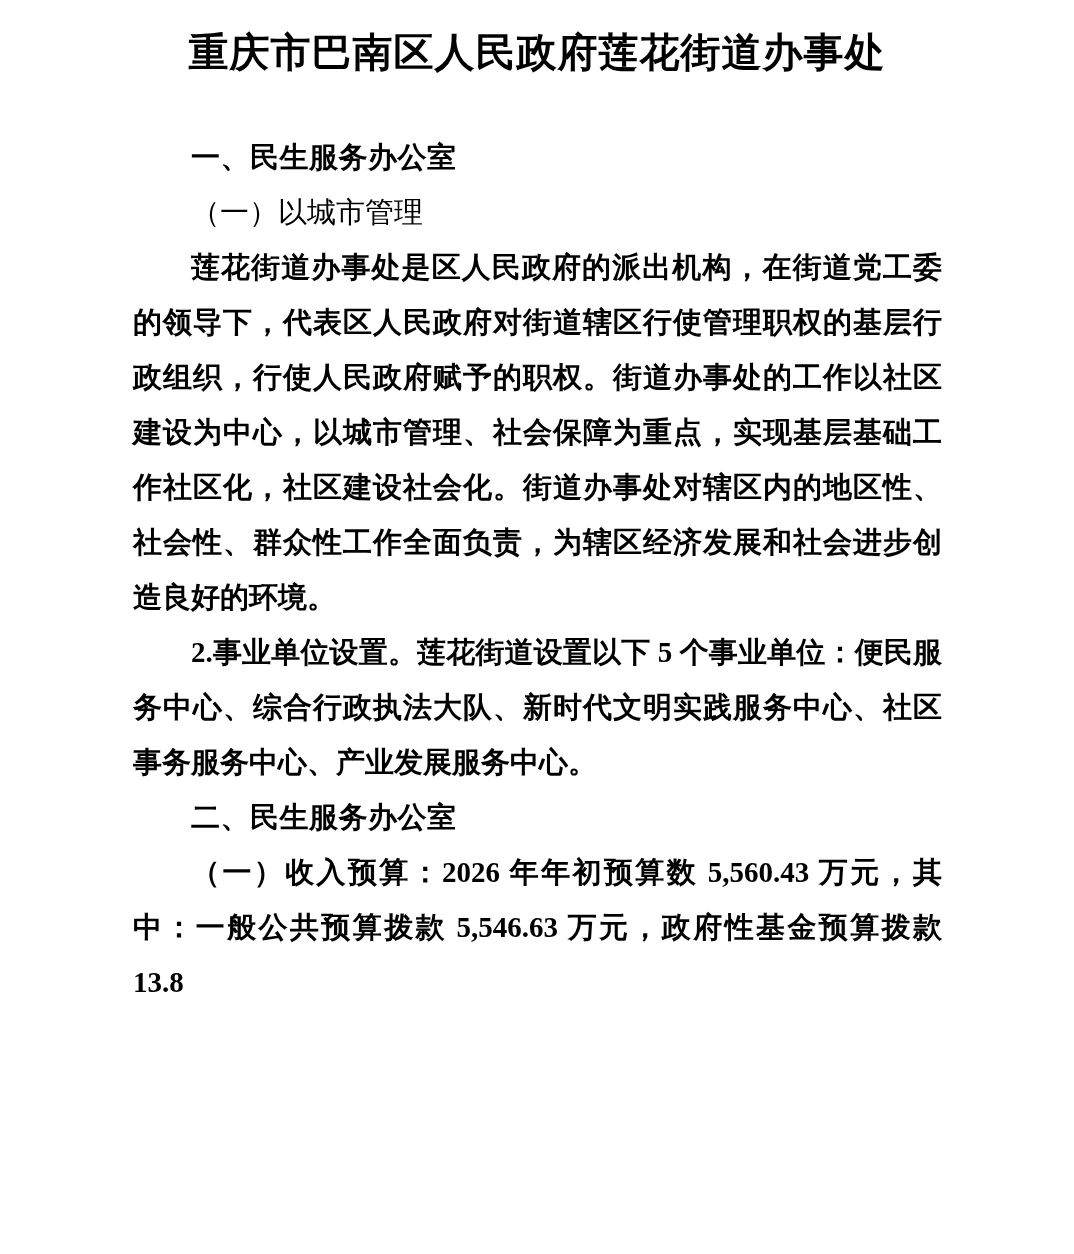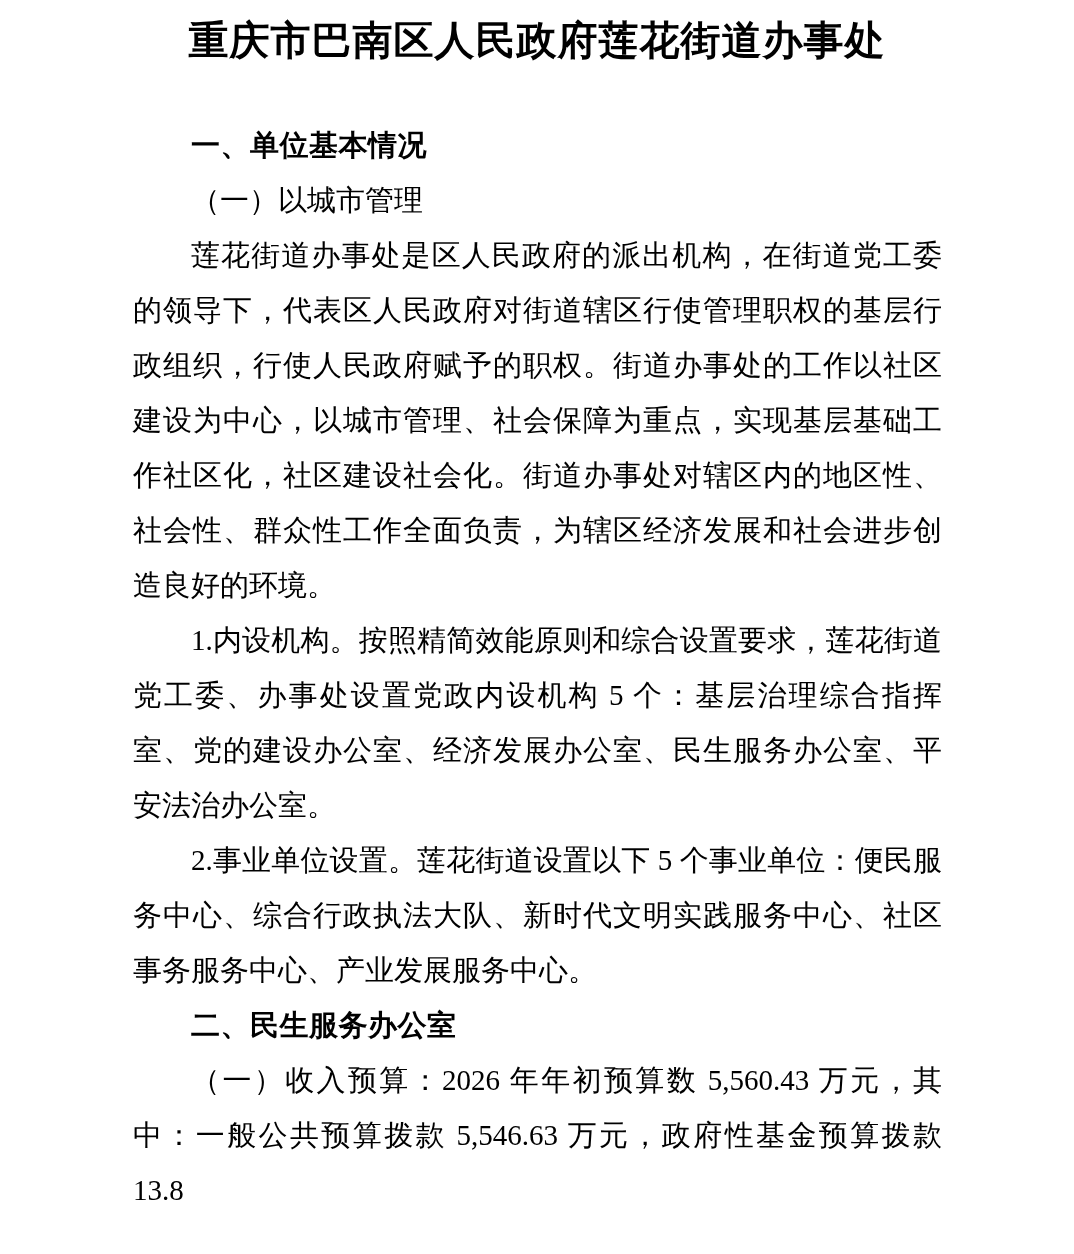--- a/index.html
+++ b/index.html
@@ -7,21 +7,21 @@
   .page {
     position: relative;
     width: 1074px;
     height: 1254px;
     background: #ffffff;
     color: #000000;
     overflow: hidden;
     font-family: "Liberation Serif", "DejaVu Serif", serif;
   }
   .title-block {
-    padding-top: 12px;
+    padding-top: 24px;
     text-align: center;
     font-weight: 700;
     font-size: 40px;
     line-height: 57px;
     letter-spacing: 1px;
     font-family: "Liberation Serif", "DejaVu Serif", serif;
   }
   .doc-body {
     margin: 49px 132px 0 133px; 
     font-size: 29px;
@@ -31,34 +31,33 @@
     word-break: normal;
     overflow-wrap: break-word;
   }
   .block { text-indent: 2em; }
   .heading {
     font-weight: 700;
     font-family: "Liberation Sans", "DejaVu Sans", sans-serif;
     letter-spacing: 0.5px;
   }
   .subheading { font-weight: 400; }
-  .para { font-weight: 400; }
+  .para { font-weight: 700; }
 </style>
 </head>
 <body>
 
 <div class="page">
 
   <div class="title-block">
     <div>重庆市巴南区人民政府莲花街道办事处</div>
   </div>
 
   <div class="doc-body">
-    <div class="block heading">一、单位基本情况</div>
+    <div class="block heading">一、民生服务办公室</div>
     <div class="block subheading">（一）以城市管理</div>
     <div class="block para">莲花街道办事处是区人民政府的派出机构，在街道党工委的领导下，代表区人民政府对街道辖区行使管理职权的基层行政组织，行使人民政府赋予的职权。街道办事处的工作以社区建设为中心，以城市管理、社会保障为重点，实现基层基础工作社区化，社区建设社会化。街道办事处对辖区内的地区性、社会性、群众性工作全面负责，为辖区经济发展和社会进步创造良好的环境。</div>
-    <div class="block para">1.内设机构。按照精简效能原则和综合设置要求，莲花街道党工委、办事处设置党政内设机构 5 个：基层治理综合指挥室、党的建设办公室、经济发展办公室、民生服务办公室、平安法治办公室。</div>
     <div class="block para">2.事业单位设置。莲花街道设置以下 5 个事业单位：便民服务中心、综合行政执法大队、新时代文明实践服务中心、社区事务服务中心、产业发展服务中心。</div>
     <div class="block heading">二、民生服务办公室</div>
     <div class="block para">（一）收入预算：2026 年年初预算数 5,560.43 万元，其中：一般公共预算拨款 5,546.63 万元，政府性基金预算拨款 13.8</div>
   </div>
 
 </div>
 
 </body></html>

